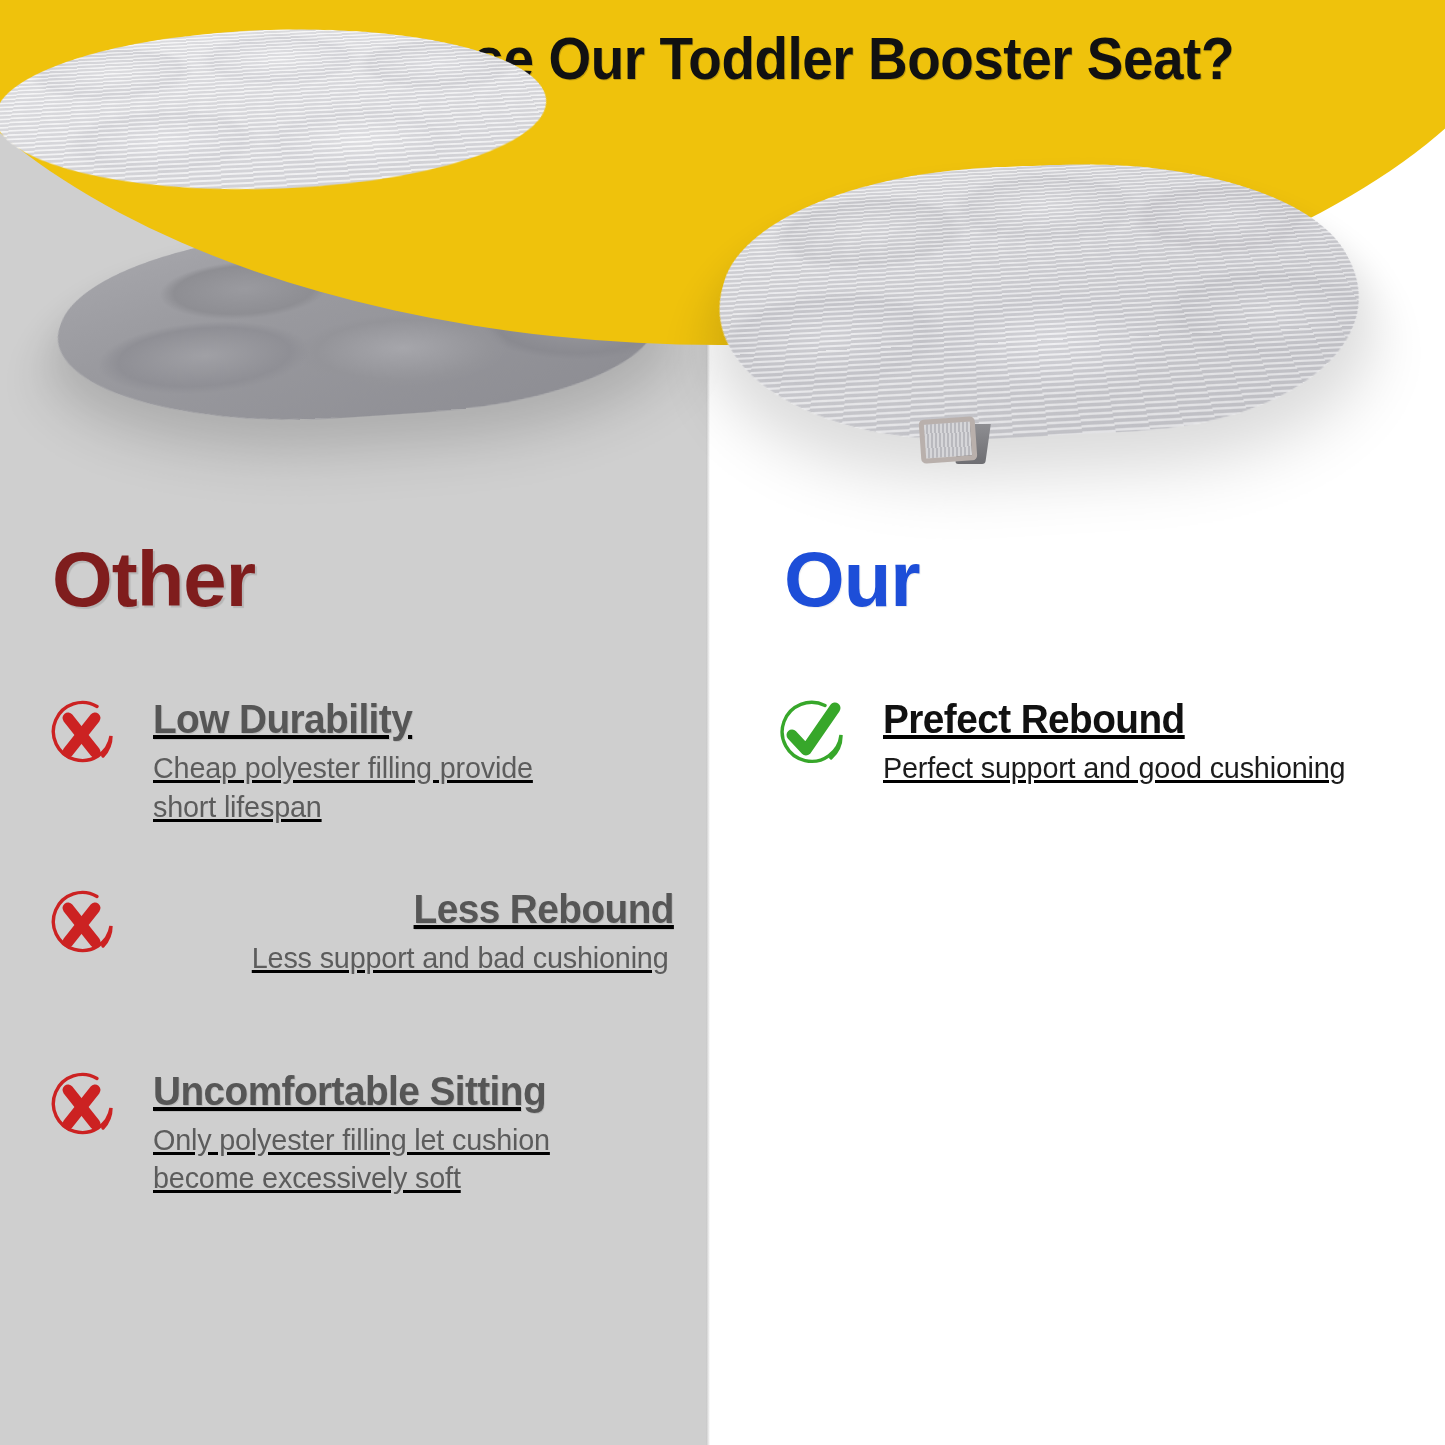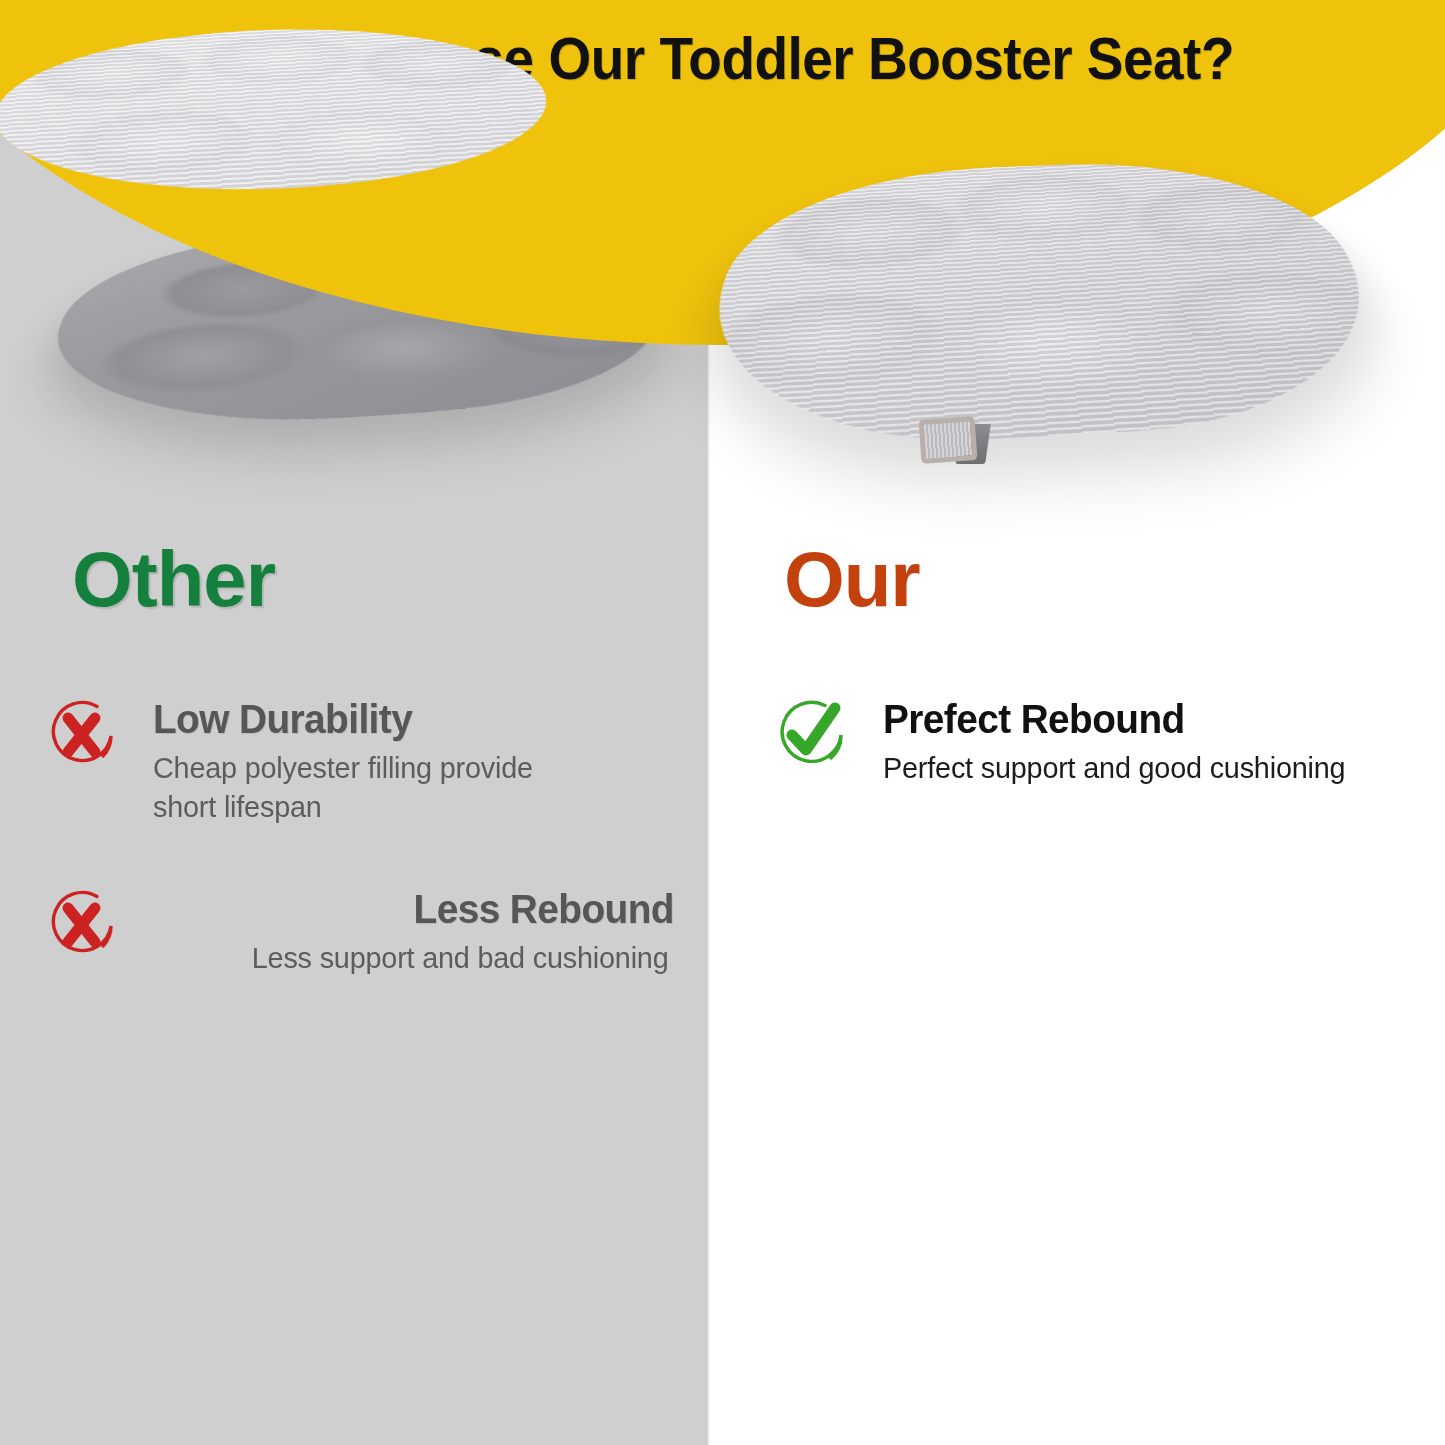--- a/index.html
+++ b/index.html
@@ -170,34 +170,34 @@
   .col-heading {
     position: absolute;
     font-size: 78px;
     font-weight: bold;
     letter-spacing: -1px;
     line-height: 1;
   }
   .col-heading.left {
     left: 52px;
     top: 540px;
-    color: #15803d;
+    color: #7f1d1d;
     text-shadow: 2px 2px 1px rgba(0,0,0,0.12);
-    margin-left: 20px;
   }
   .col-heading.right {
     left: 784px;
     top: 540px;
-    color: #c2410c;
+    color: #1d4ed8;
     text-shadow: 1px 1px 1px rgba(0,0,0,0.07);
   }
 
   
   .features {
     position: absolute;
+    text-decoration: underline;
   }
   .features.left  { left: 45px;  top: 690px; width: 645px; }
   .features.right { left: 775px; top: 690px; width: 660px; }
 
   .feature {
     position: relative;
     margin-bottom: 38px;
   }
   .feature-icon {
     position: absolute;
@@ -290,20 +290,34 @@
           <path d="M23 20 L50 54" stroke="#cc2222" stroke-width="11" stroke-linecap="round"></path>
           <path d="M50 20 L23 54" stroke="#cc2222" stroke-width="11" stroke-linecap="round"></path>
         </svg>
       </div>
       <div class="feature-body">
         <div class="feature-title">Less Rebound</div>
         <div class="feature-desc">Less support and bad cushioning</div>
       </div>
     </div>
 
+    <div class="feature">
+      <div class="feature-icon">
+        <svg viewBox="0 0 74 74" width="74" height="74">
+          <path d="M52 8.5 A29 29 0 1 0 66 38 A29 29 0 0 1 58 58" fill="none" stroke="#cc2222" stroke-width="3.4" stroke-linecap="round"></path>
+          <path d="M23 20 L50 54" stroke="#cc2222" stroke-width="11" stroke-linecap="round"></path>
+          <path d="M50 20 L23 54" stroke="#cc2222" stroke-width="11" stroke-linecap="round"></path>
+        </svg>
+      </div>
+      <div class="feature-body">
+        <div class="feature-title">Uncomfortable Sitting</div>
+        <div class="feature-desc">Only polyester filling let cushion
+become excessively soft</div>
+      </div>
+    </div>
 
   </div>
 
   <div class="features right">
 
 
     <div class="feature">
       <div class="feature-icon">
         <svg viewBox="0 0 74 74" width="74" height="74">
           <path d="M50 7.5 A29.5 29.5 0 1 0 66 37 A29.5 29.5 0 0 1 56 60" fill="none" stroke="#37a72a" stroke-width="3.4" stroke-linecap="round"></path>

